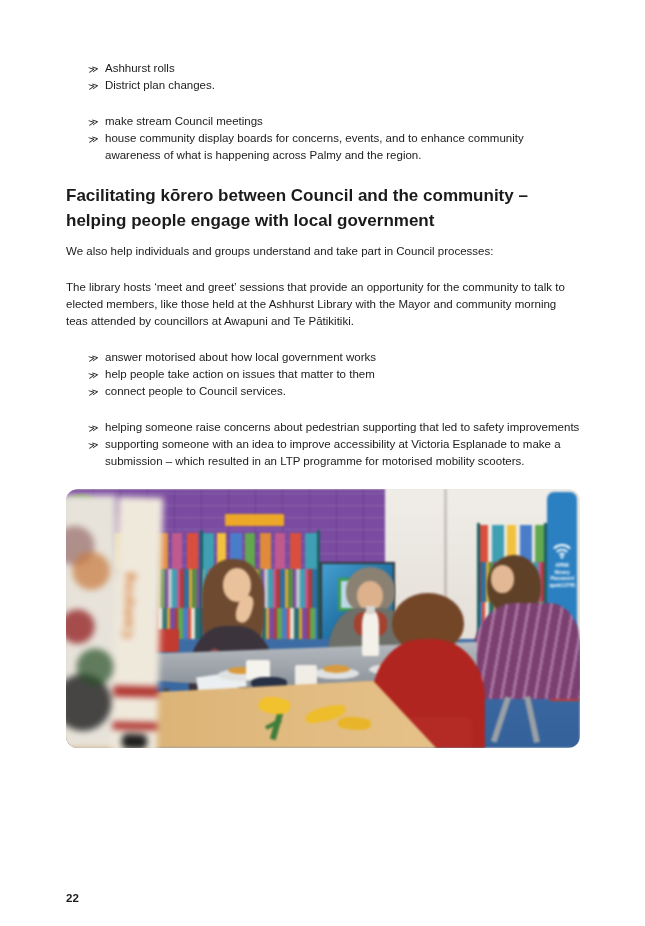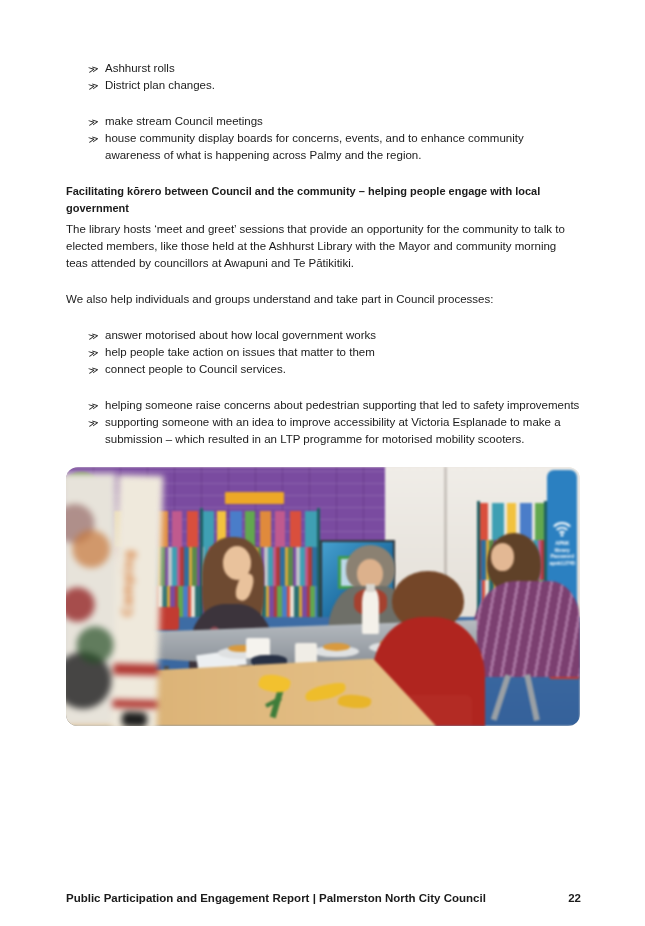--- a/index.html
+++ b/index.html
@@ -7,21 +7,21 @@
     position:relative;
     width:645px;height:926px;
     margin:0 auto;
     background:#ffffff;
     font-family:"Liberation Sans","DejaVu Sans",sans-serif;
     font-size:11.5px;line-height:17px;color:#1b1b1b;
     overflow:hidden;
   }
   .content{position:absolute;top:60px;left:66px;right:64px;}
   p{margin:0 0 19px 0;}
-  .heading{font-size:11px;line-height:17px;font-weight:700;margin:11px 0 4px 0;}
+  .heading{font-size:17px;line-height:25px;font-weight:700;margin:11px 0 10px 0;}
   ul.bullet-list{list-style:none;margin:0 0 19px 0;padding:0 0 0 22px;}
   ul.bullet-list li{display:flex;align-items:flex-start;margin:0;}
   .glyph{
     flex:0 0 17px;width:17px;display:inline-block;
     font-size:10px;line-height:17px;
     transform:rotate(-9deg);transform-origin:center;
     font-family:"DejaVu Sans",sans-serif;color:#1b1b1b;
   }
   .bullet-text{flex:1;}
 
@@ -198,23 +198,23 @@
         <span class="bullet-text">make stream Council meetings</span>
       </li>
       <li>
         <span class="glyph">≫</span>
         <span class="bullet-text">house community display boards for concerns, events, and to enhance community awareness of what is happening across Palmy and the region.</span>
       </li>
     </ul>
 
     <h2 class="heading">Facilitating kōrero between Council and the community – helping people engage with local government</h2>
 
+    <p>We also help individuals and groups understand and take part in Council processes:</p>
+
     <p>The library hosts ‘meet and greet’ sessions that provide an opportunity for the community to talk to elected members, like those held at the Ashhurst Library with the Mayor and community morning teas attended by councillors at Awapuni and Te Pātikitiki.</p>
-
-    <p>We also help individuals and groups understand and take part in Council processes:</p>
 
     <ul class="bullet-list">
       <li>
         <span class="glyph">≫</span>
         <span class="bullet-text">answer motorised about how local government works</span>
       </li>
       <li>
         <span class="glyph">≫</span>
         <span class="bullet-text">help people take action on issues that matter to them</span>
       </li>
@@ -345,16 +345,15 @@
             <span class="spine-band"></span>
             <span class="spine-band2"></span>
             <span class="spine-logo"></span>
           </div>
         </div>
       </div>
     </figure>
   </main>
 
   <footer class="page-footer">
-    <span>Public Participation and Engagement Report | Palmerston North City Council</span>
     <span>22</span>
   </footer>
 </div>
 
 </body></html>

